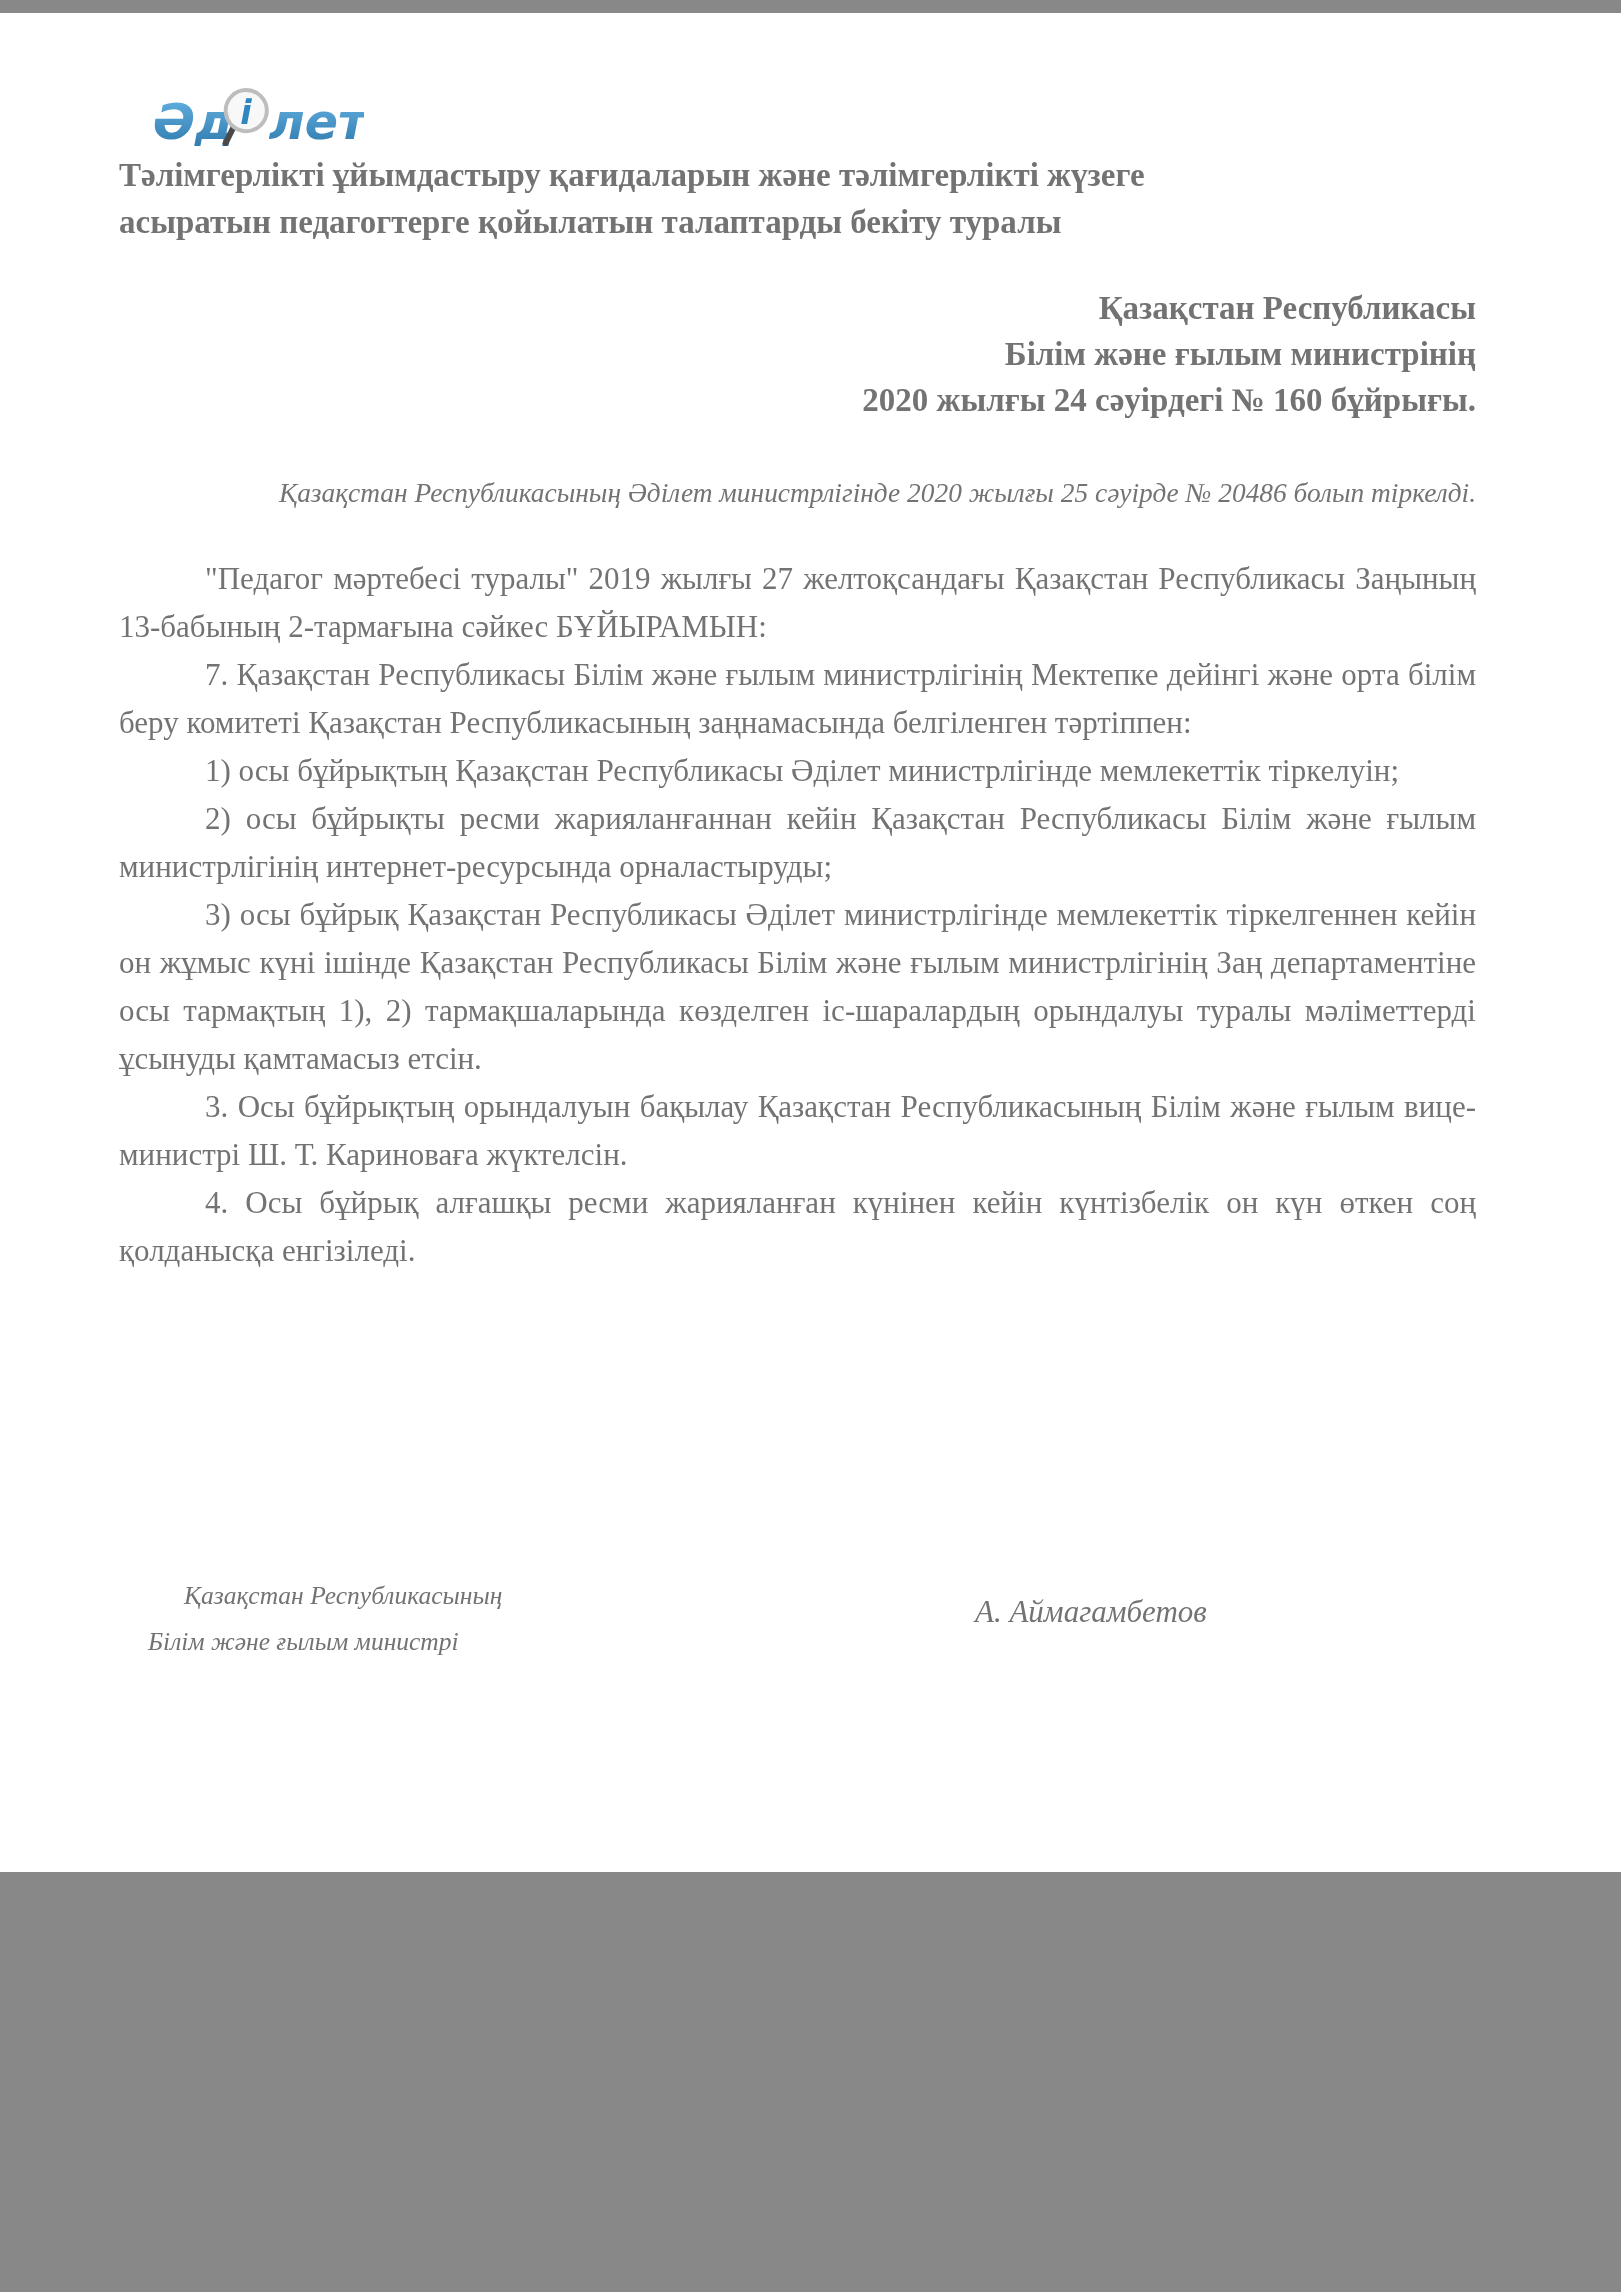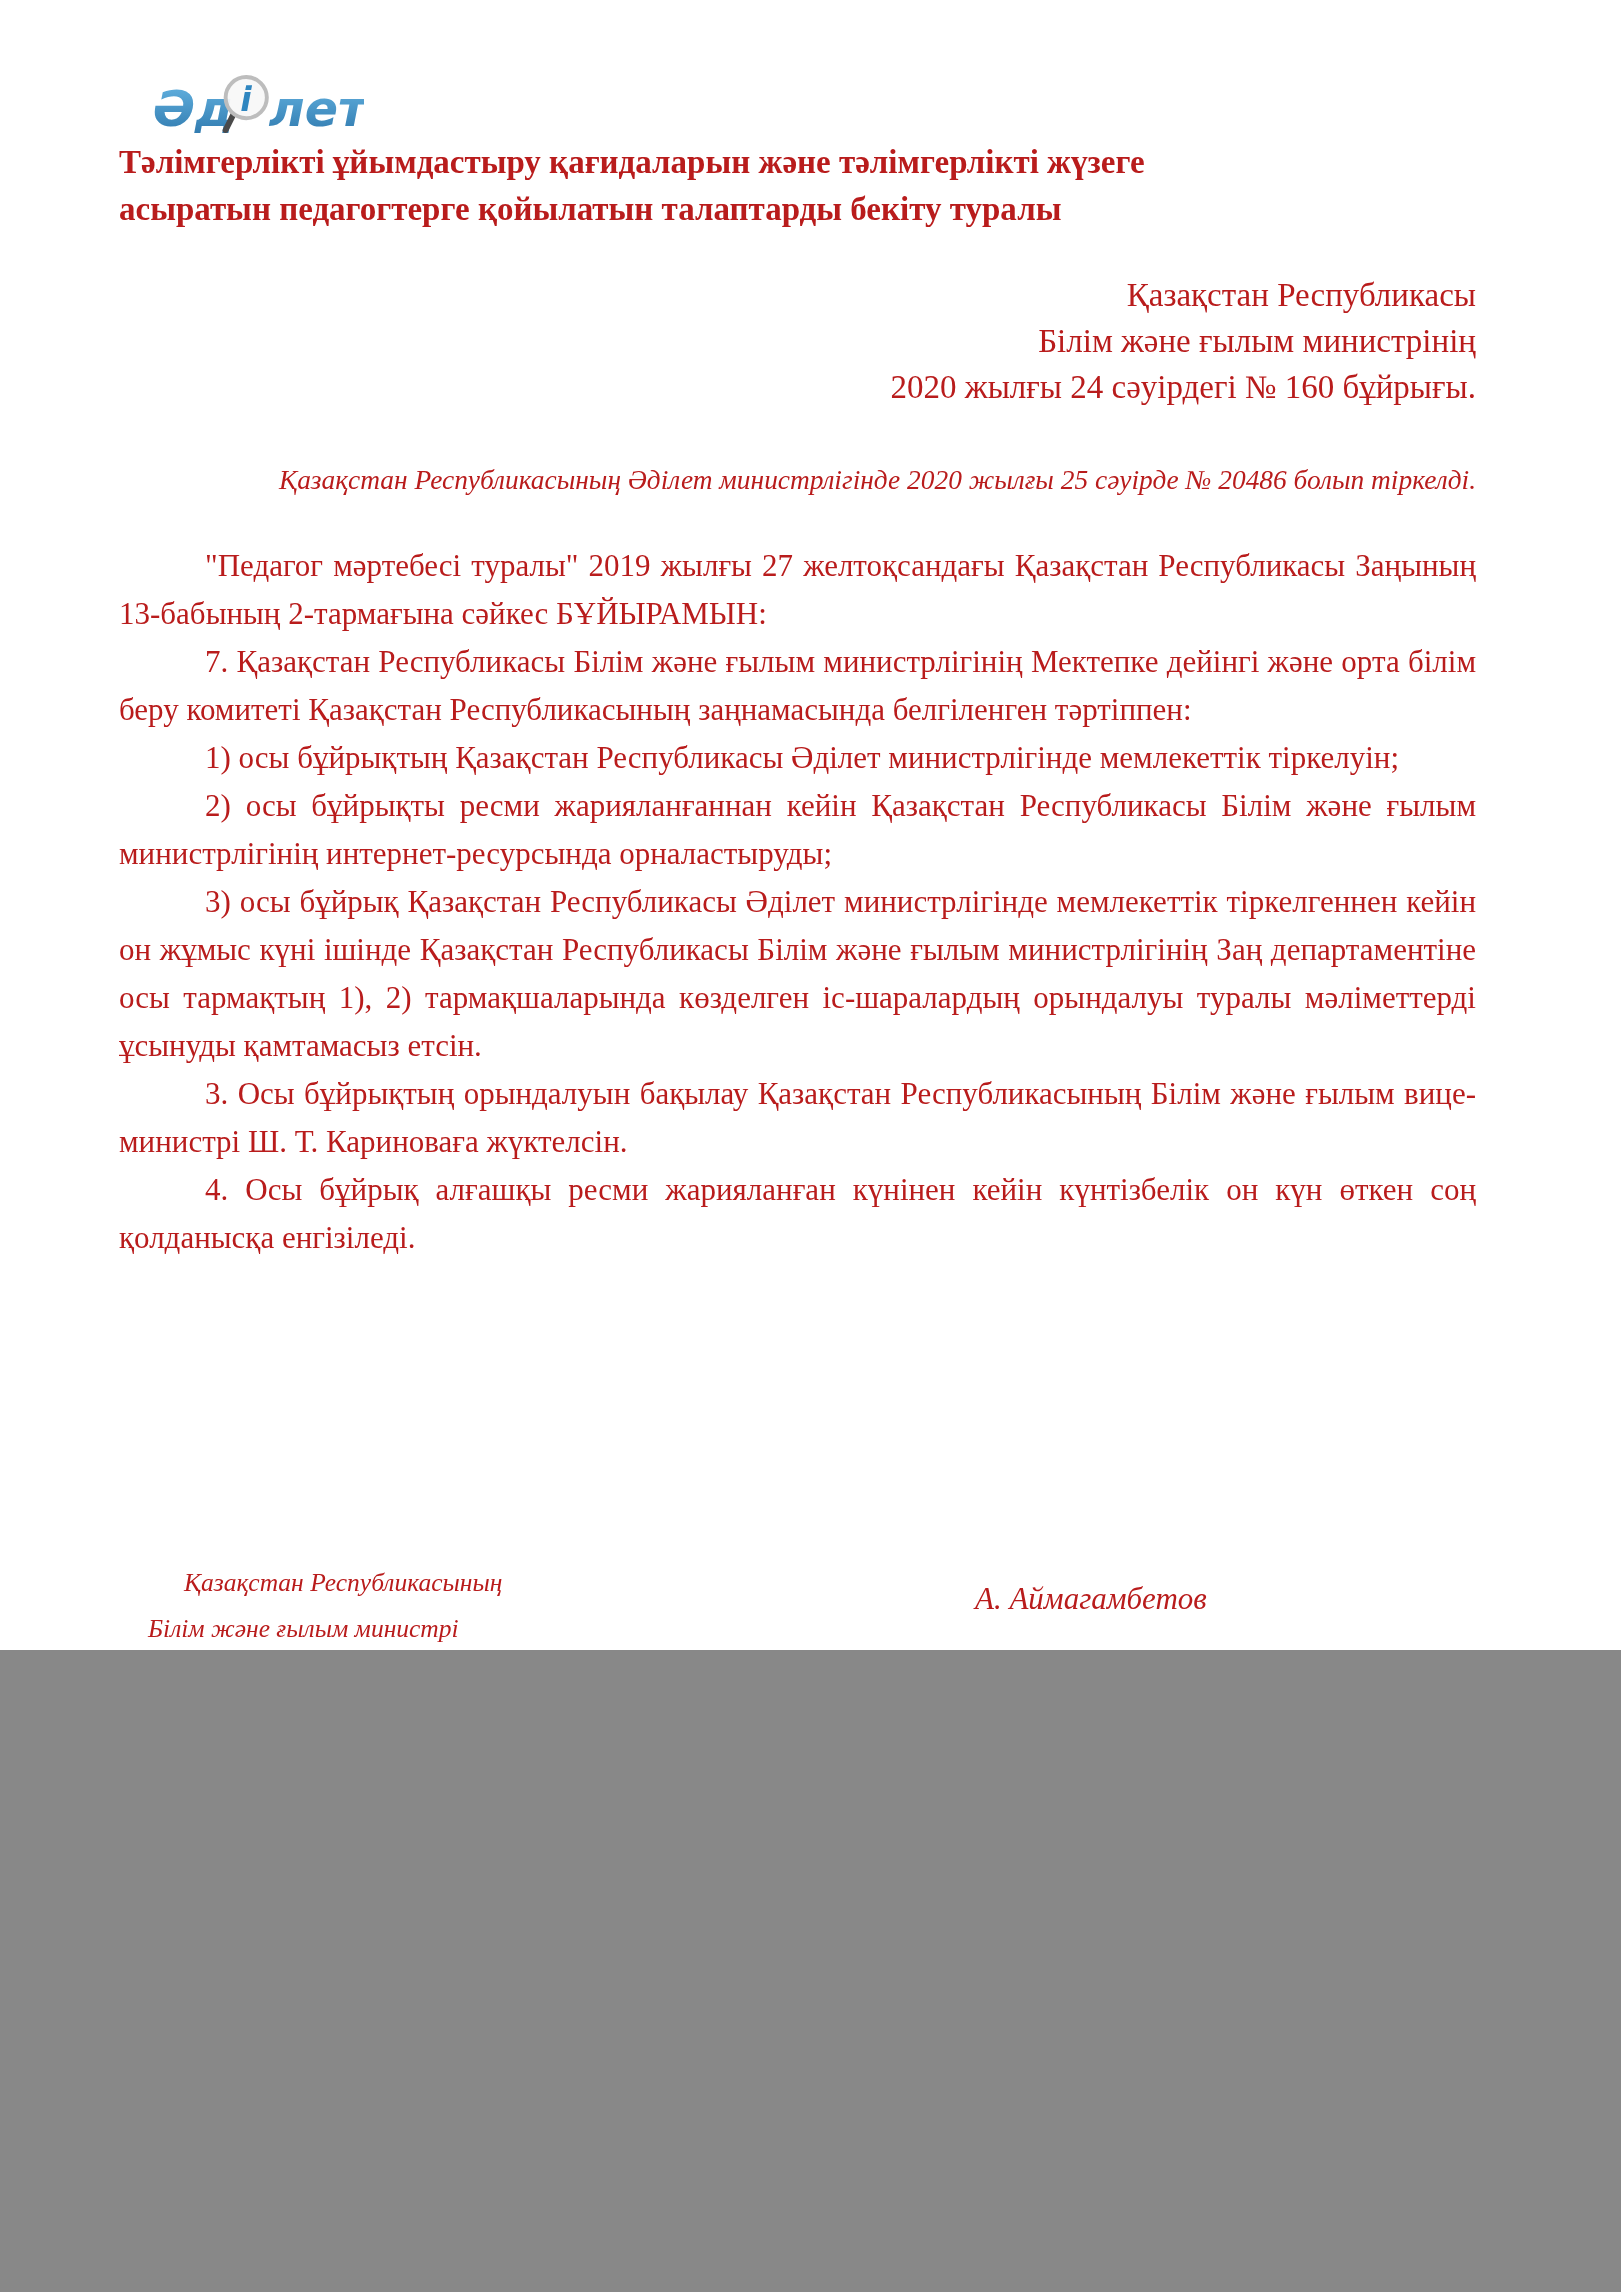--- a/index.html
+++ b/index.html
@@ -1,40 +1,40 @@
 <!DOCTYPE html>
 <html lang="kk"><head>
 <meta charset="utf-8">
 <style>
   * { margin: 0; padding: 0; box-sizing: border-box; }
   html, body { background: #888; }
   .page {
     position: relative;
     width: 1621px;
-    height: 1650px;
+    height: 1859px;
     background: #ffffff;
-    margin: 0 auto;
+    margin: 13px auto;
     overflow: hidden;
     font-family: "Liberation Serif", "DejaVu Serif", serif;
-    color: #b91c1c;
+    color: #737373;
   }
 
   
   .logo { position: absolute; left: 153px; top: 71px; }
   .logo-text { font-family: "DejaVu Sans", sans-serif; font-style: italic; font-weight: 700; font-size: 50px; fill: url(#logoGrad); }
   .logo-i   { font-family: "DejaVu Sans", sans-serif; font-style: italic; font-weight: 700; font-size: 34px; fill: #2f86c0; }
 
   
   .doc-title {
     position: absolute; top: 139px; left: 119px; width: 1357px;
     font-weight: 700; font-size: 33px; line-height: 47px;
   }
   .issuer {
     position: absolute; top: 272px; left: 119px; width: 1357px;
-    text-align: right; font-weight: 400; font-size: 33px; line-height: 46px;
+    text-align: right; font-weight: 700; font-size: 33px; line-height: 46px;
   }
   .reg-note {
     position: absolute; top: 463px; left: 119px; width: 1357px;
     text-align: right; font-style: italic; font-size: 27.4px; line-height: 35px;
   }
 
   
   .order-body {
     position: absolute; top: 542px; left: 119px; width: 1357px;
     font-size: 31px; line-height: 48px; text-align: justify;

